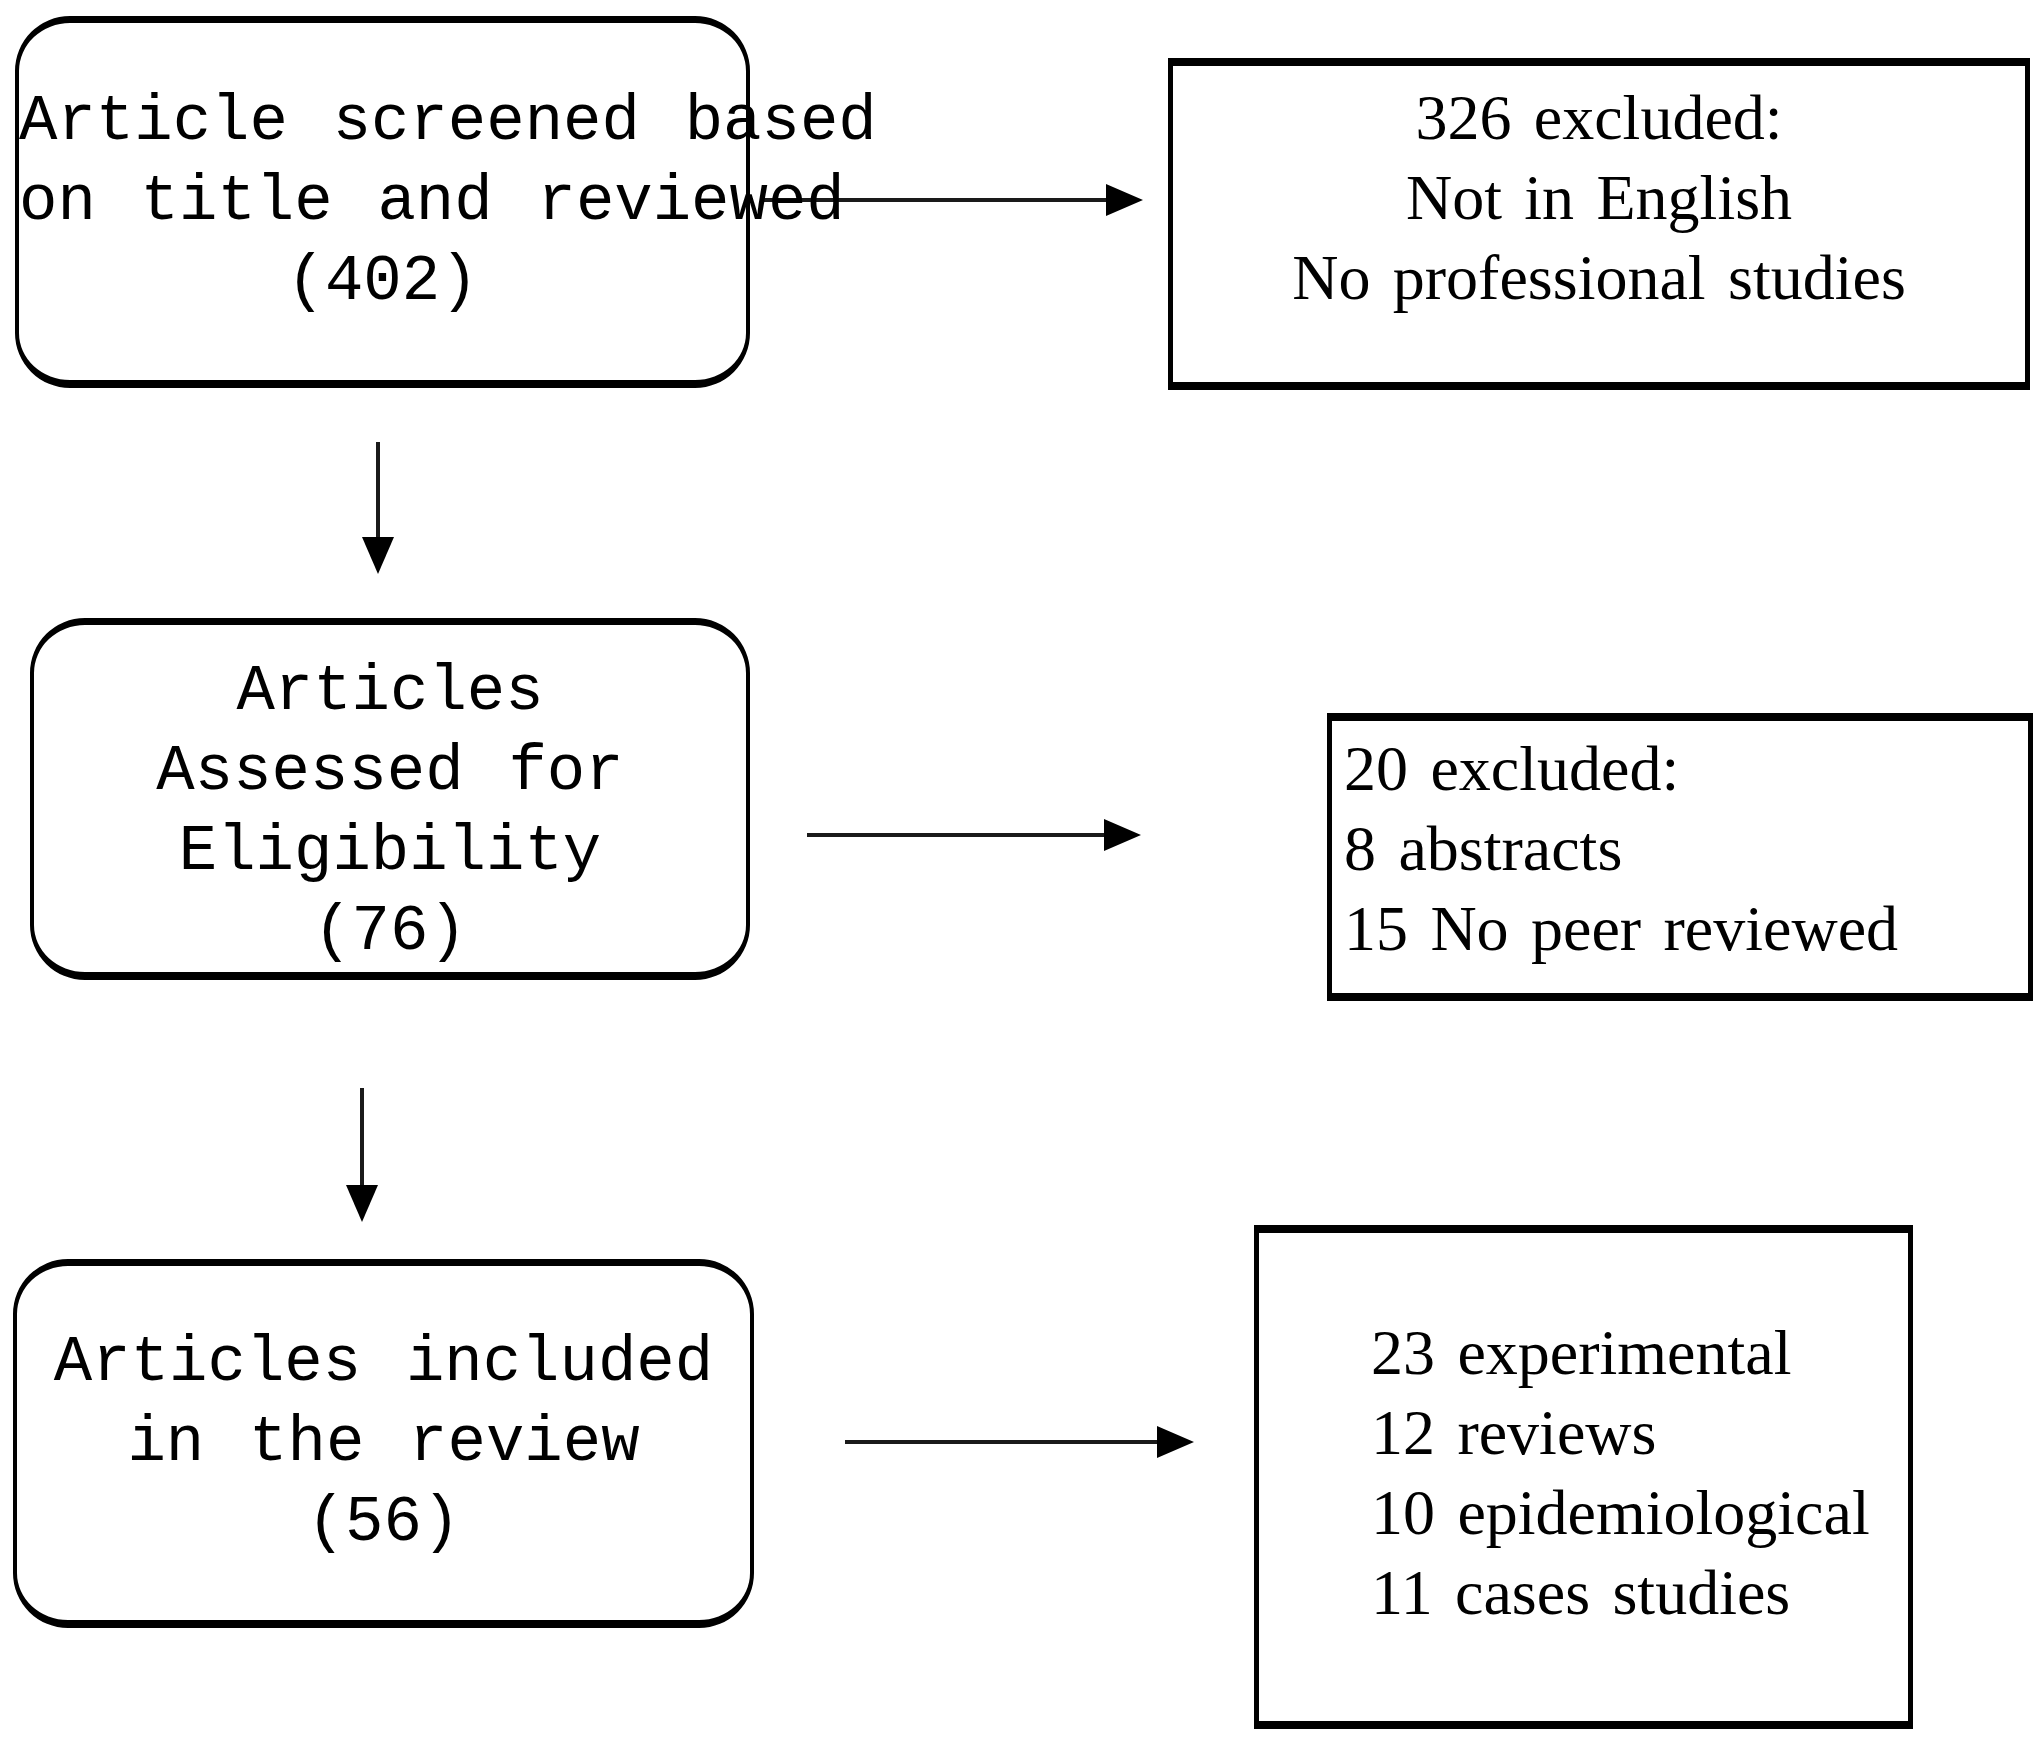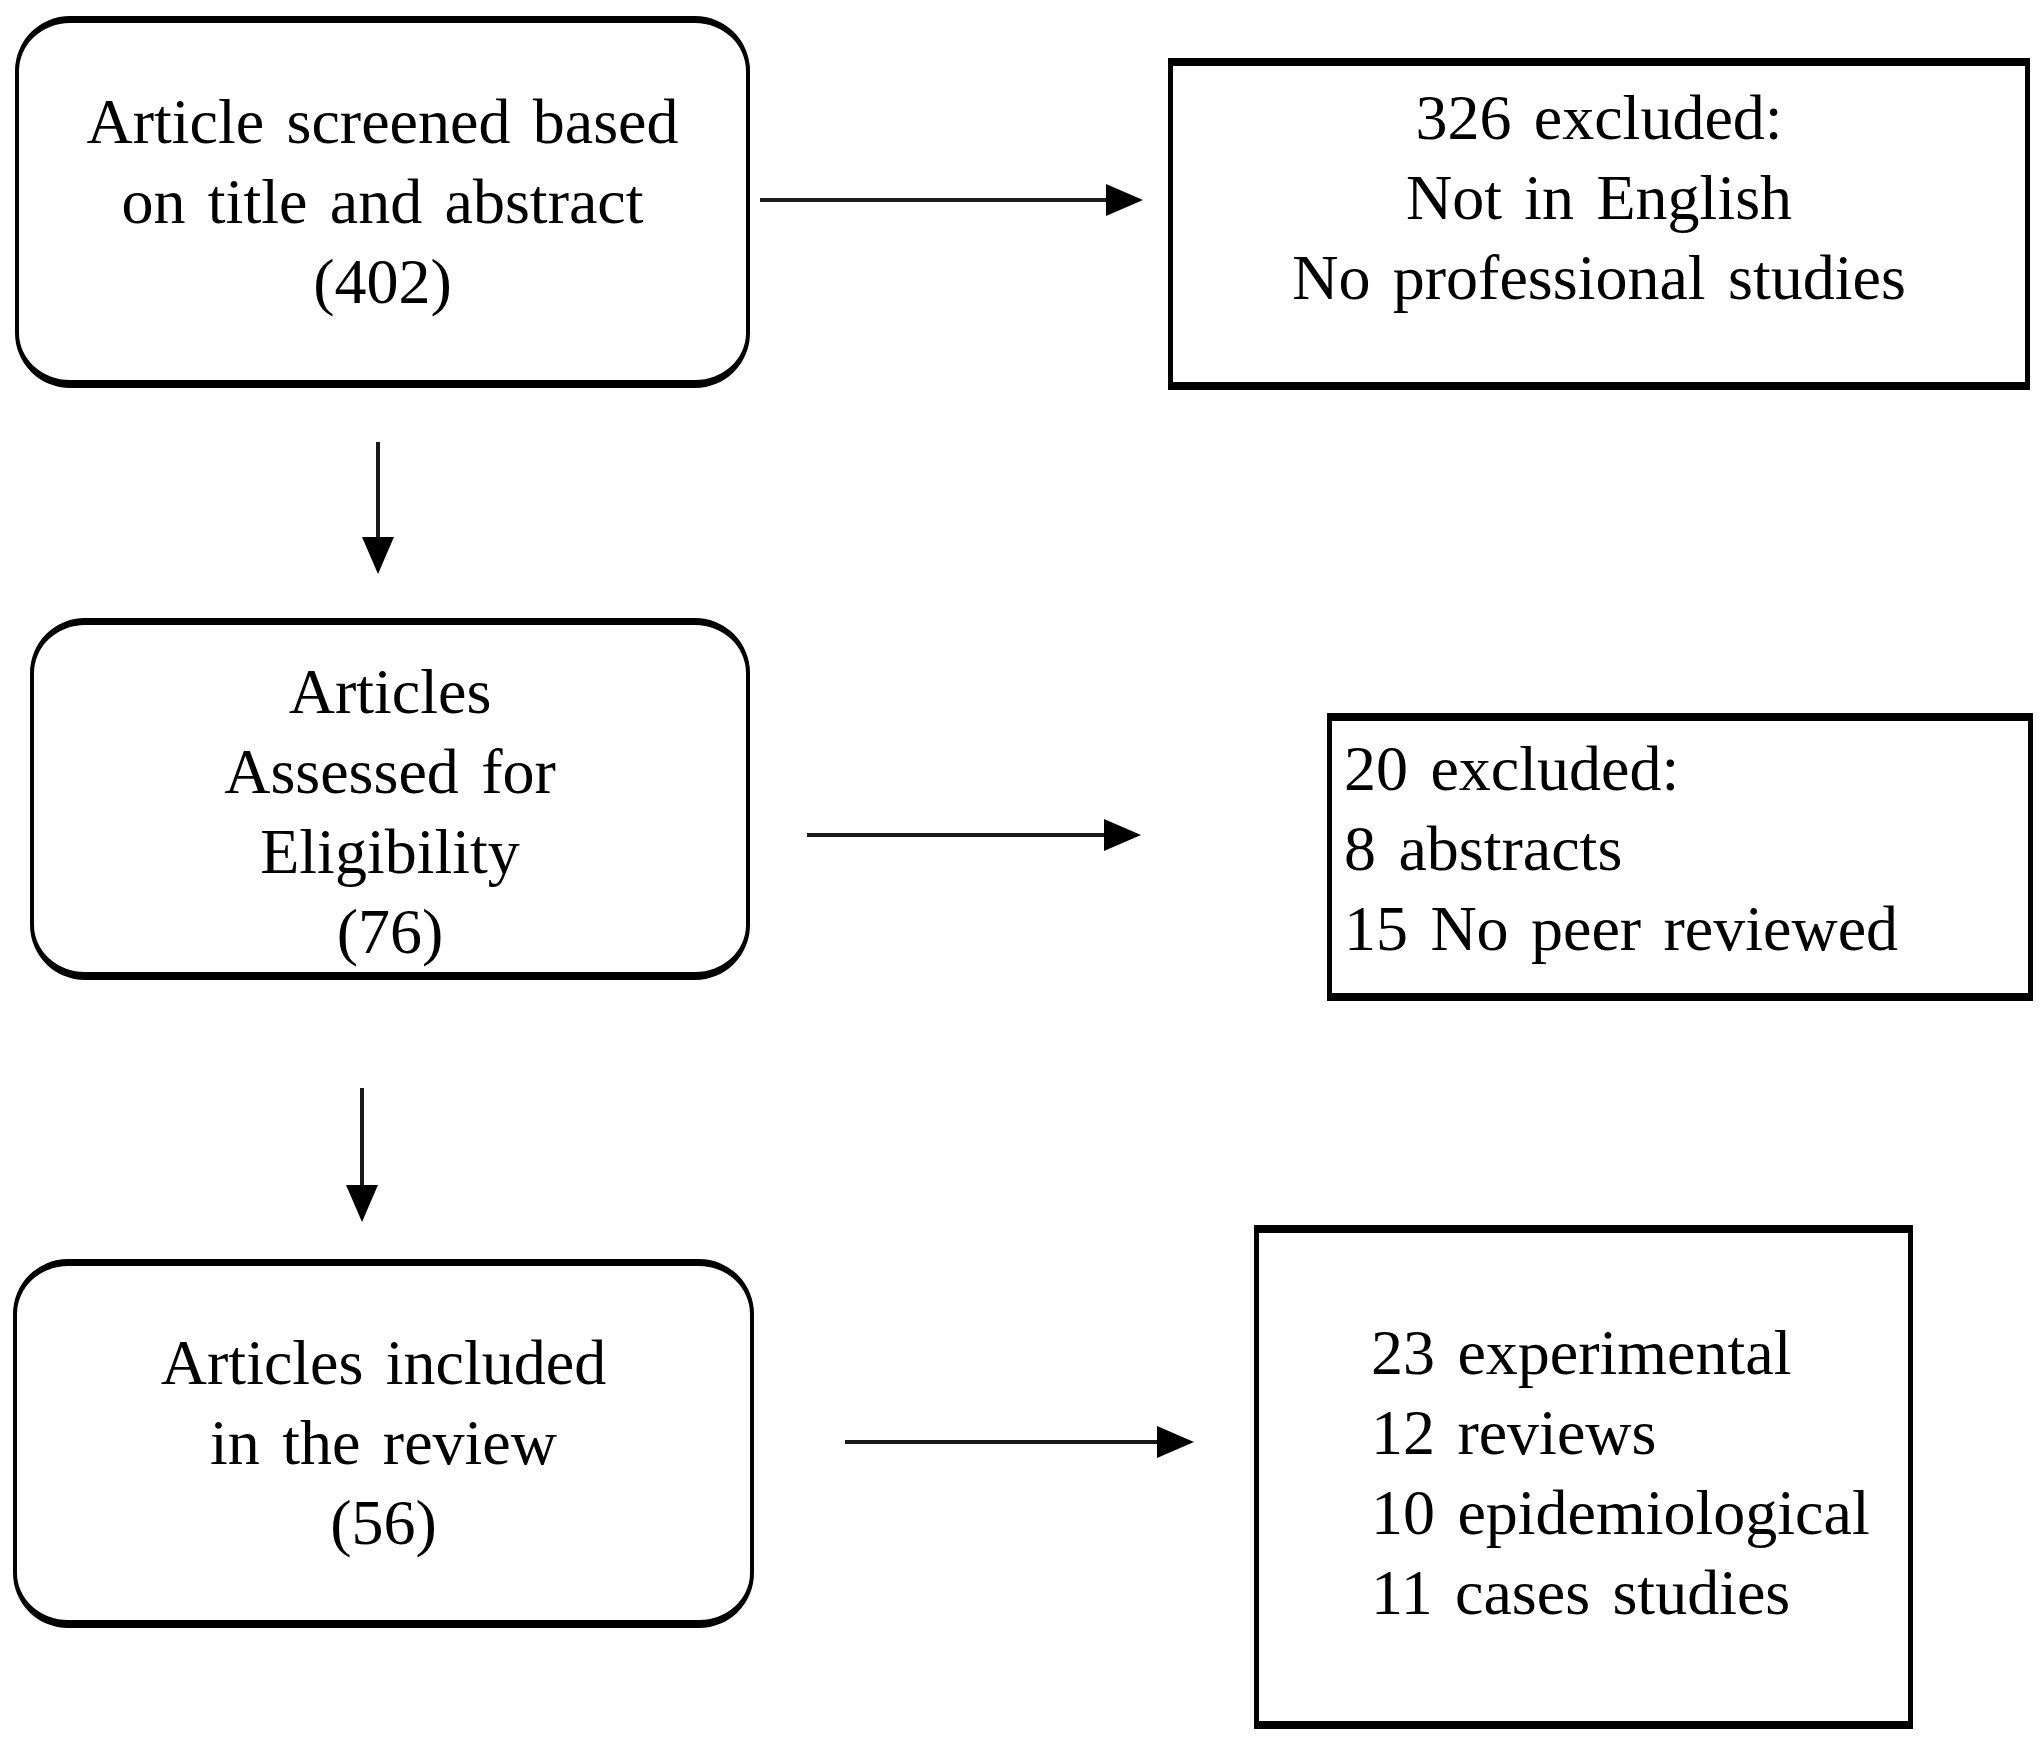--- a/index.html
+++ b/index.html
@@ -30,20 +30,21 @@
     border-style: solid;
     border-color: #000000;
     font-size: 64px;
     line-height: 80px;
     word-spacing: 0.10em;
     white-space: nowrap;
   }
   .rounded {
     border-width: 7px 4px 8px 4px;
     border-radius: 55px;
+    font-family: Liberation Mono, monospace;
   }
   .rect {
     border-width: 8px 5px 8px 5px;
   }
   .v-center {
     display: flex;
     flex-direction: column;
     justify-content: center;
   }
   .t-center { text-align: center; }
@@ -88,21 +89,21 @@
       <polygon class="arrow-head" points="362,1222 346,1185 378,1185"></polygon>
     </g>
     <g>
       <line class="arrow-line" x1="845" y1="1442" x2="1159" y2="1442"></line>
       <polygon class="arrow-head" points="1194,1442 1157,1426 1157,1458"></polygon>
     </g>
   </svg>
 
   <div id="box-screened" class="box rounded v-center t-center">
     <div>Article screened based</div>
-    <div>on title and abstract</div>
+    <div>on title and reviewed</div>
     <div>(402)</div>
   </div>
 
   <div id="box-excluded1" class="box rect t-center">
     <div>326 excluded:</div>
     <div>Not in English</div>
     <div>No professional studies</div>
   </div>
 
   <div id="box-assessed" class="box rounded v-center t-center">

